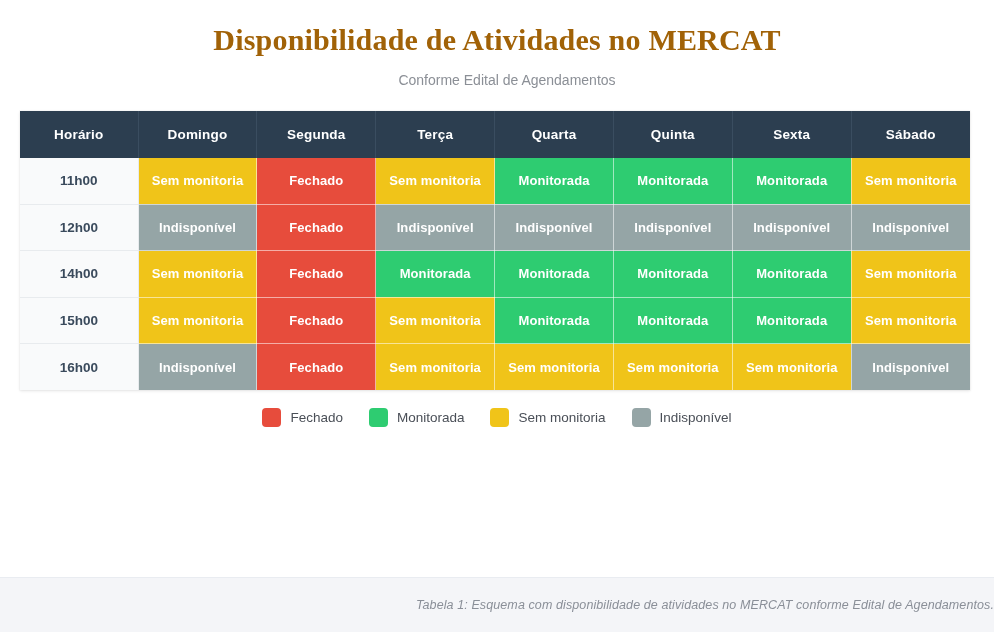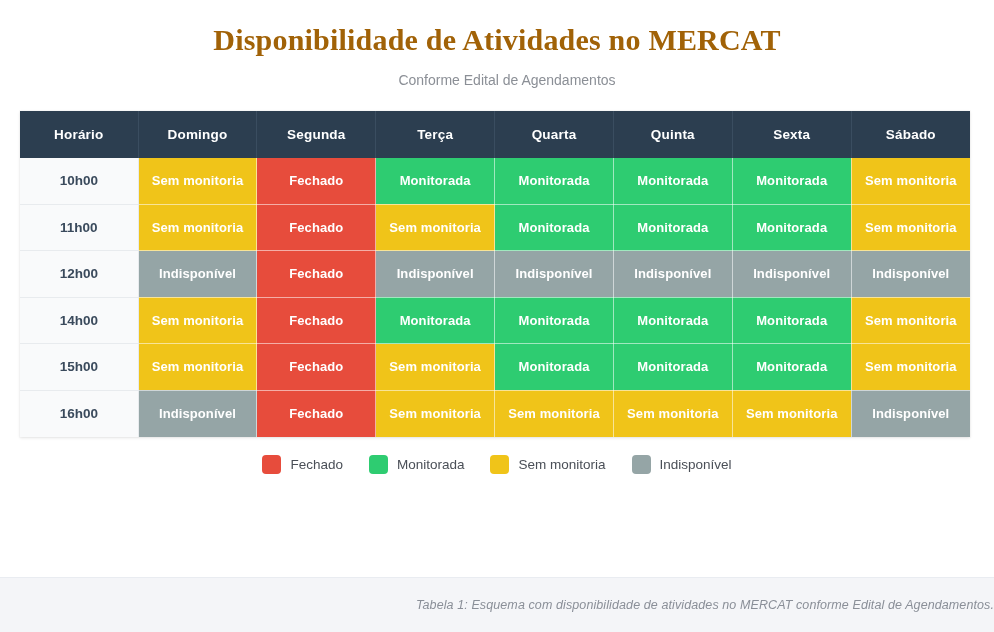--- a/index.html
+++ b/index.html
@@ -188,30 +188,20 @@
             <th>Segunda</th>
             <th>Terça</th>
             <th>Quarta</th>
             <th>Quinta</th>
             <th>Sexta</th>
             <th>Sábado</th>
           </tr>
       </thead>
       <tbody id="table-body">
           <tr>
-            <td class="time">10h00</td>
-            <td class="cell st-sem">Sem monitoria</td>
-            <td class="cell st-fechado">Fechado</td>
-            <td class="cell st-monitorada">Monitorada</td>
-            <td class="cell st-monitorada">Monitorada</td>
-            <td class="cell st-monitorada">Monitorada</td>
-            <td class="cell st-monitorada">Monitorada</td>
-            <td class="cell st-sem">Sem monitoria</td>
-          </tr>
-          <tr>
             <td class="time">11h00</td>
             <td class="cell st-sem">Sem monitoria</td>
             <td class="cell st-fechado">Fechado</td>
             <td class="cell st-sem">Sem monitoria</td>
             <td class="cell st-monitorada">Monitorada</td>
             <td class="cell st-monitorada">Monitorada</td>
             <td class="cell st-monitorada">Monitorada</td>
             <td class="cell st-sem">Sem monitoria</td>
           </tr>
           <tr>

